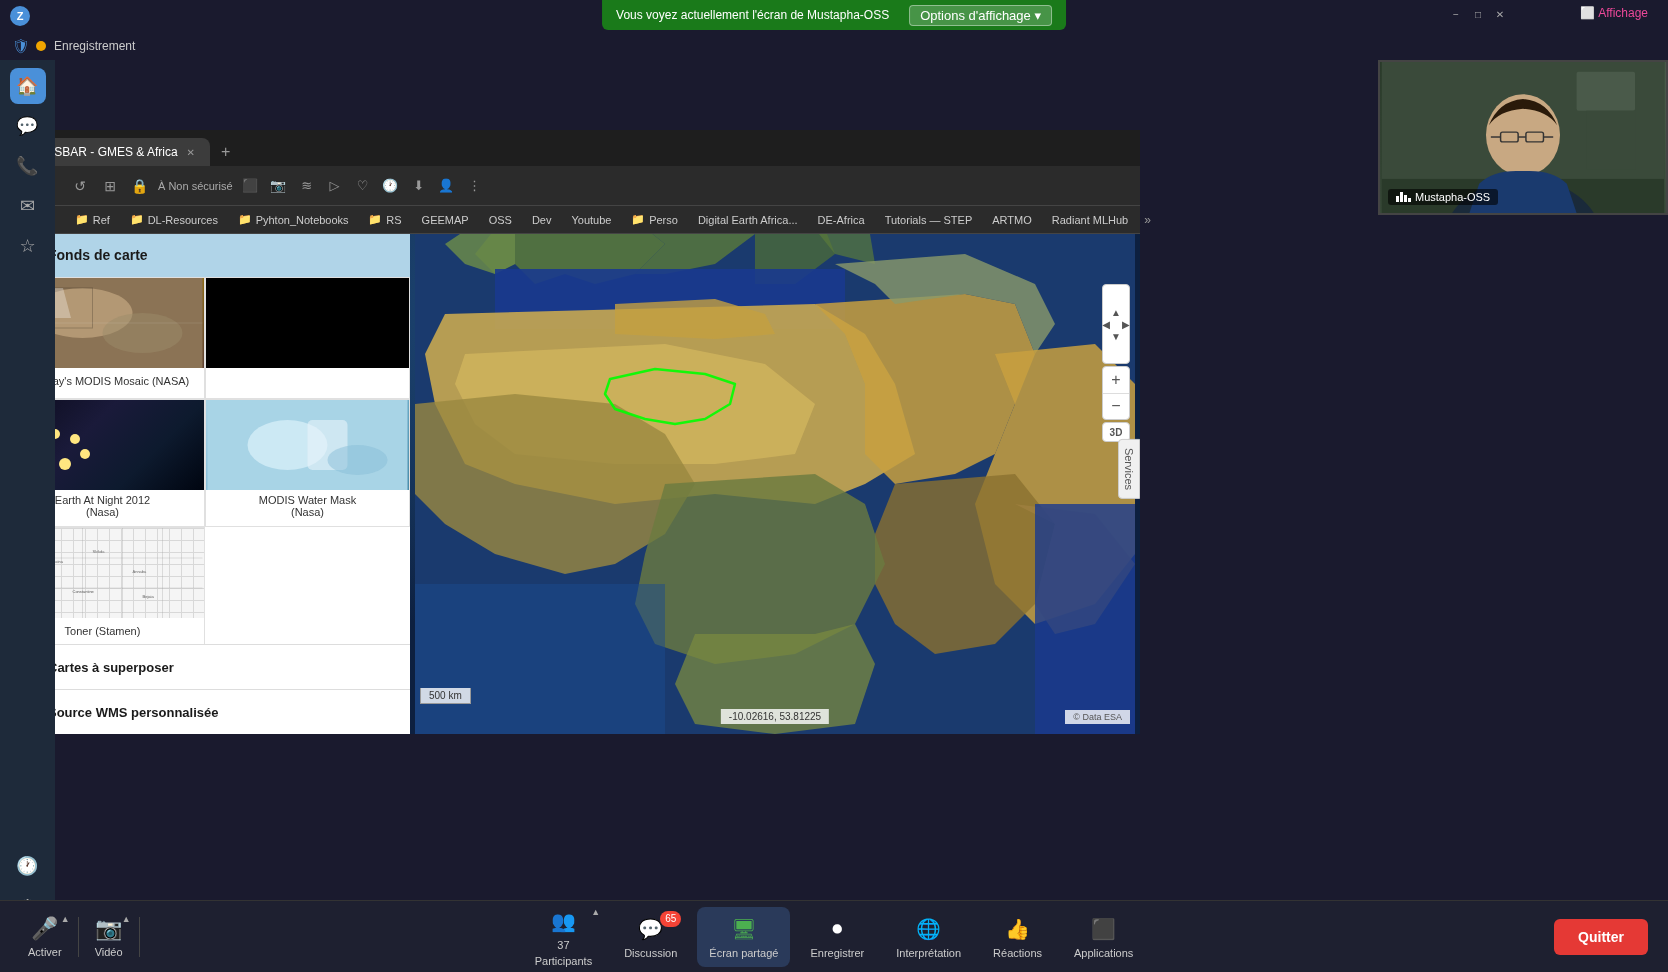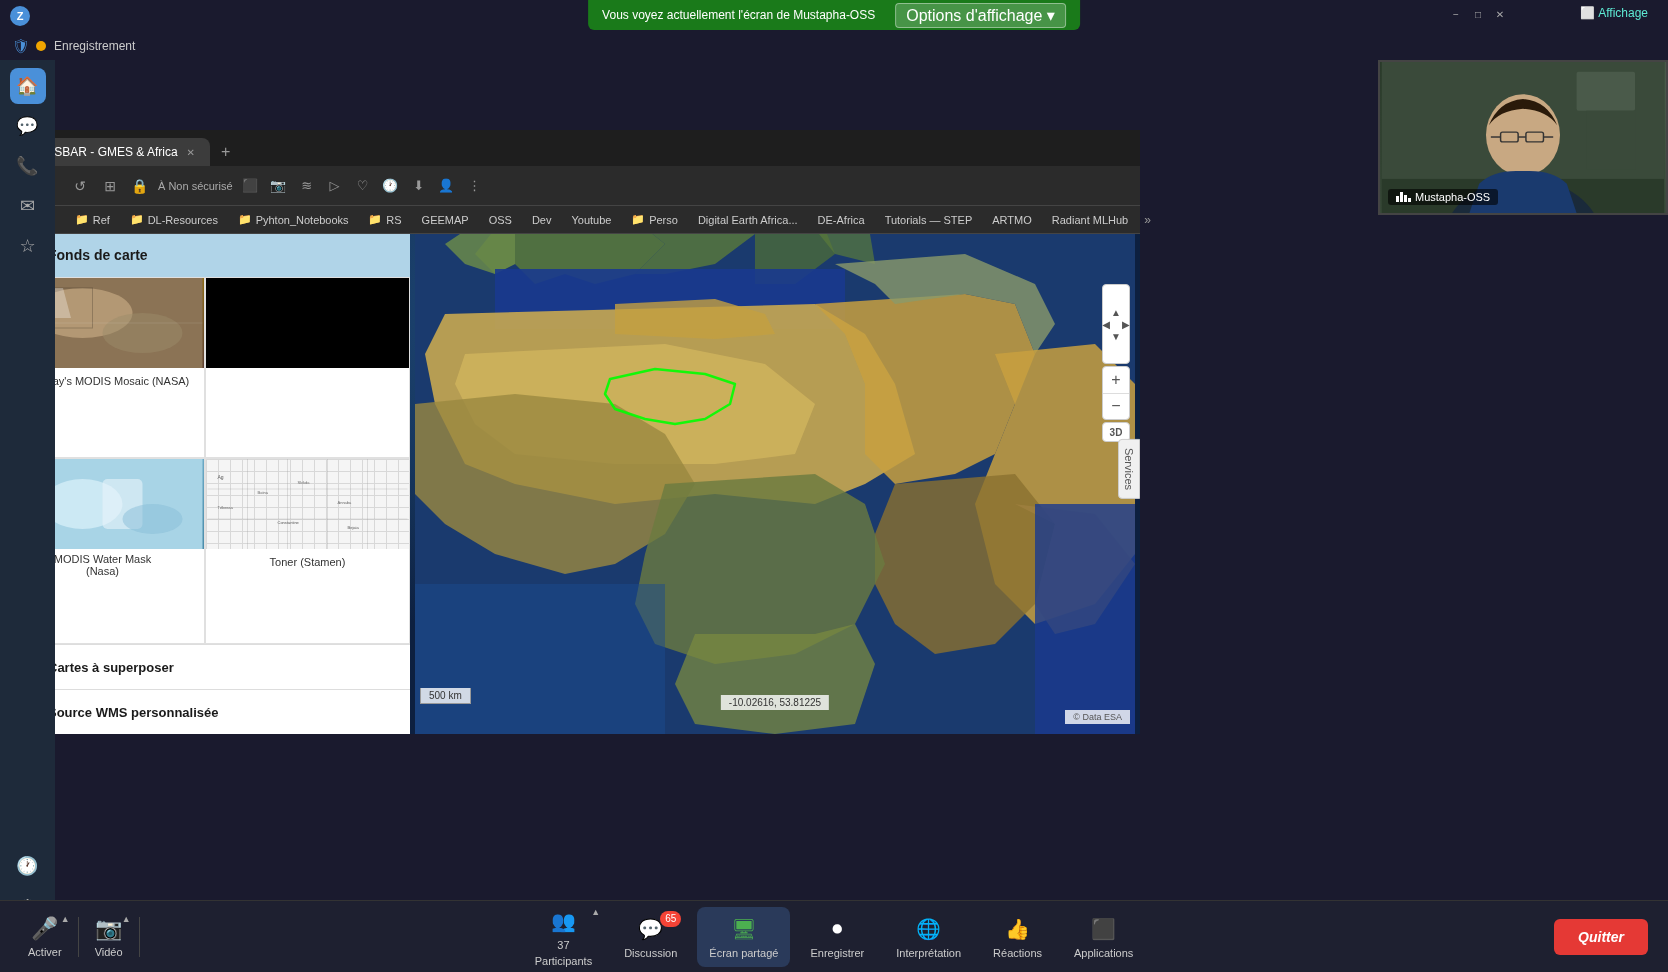--- a/index.html
+++ b/index.html
@@ -64,30 +64,30 @@
     .zoom-notif-text {
       color: white;
       font-size: 12px;
       font-weight: 500;
     }
     .zoom-options-btn {
       background: rgba(255,255,255,0.2);
       border: 1px solid rgba(255,255,255,0.4);
       border-radius: 4px;
       color: white;
-      font-size: 16px;
+      font-size: 13px;
       padding: 2px 10px;
       cursor: pointer;
     }
 
     
     .affichage-btn {
       position: absolute;
       top: 6px; right: 20px;
-      color: #5eead4;
+      color: #ec4899;
       font-size: 12px;
       cursor: pointer;
       z-index: 200;
       display: flex; align-items: center; gap: 4px;
     }
 
     
     .recording-bar {
       position: absolute;
       top: 32px; left: 0;
@@ -496,21 +496,21 @@
       border: 1px solid #999;
       border-top: none;
       padding: 2px 8px;
       font-size: 10px;
       color: #333;
     }
 
     
     .coordinates {
       position: absolute;
-      bottom: 24px; left: 50%;
+      bottom: 10px; left: 50%;
       transform: translateX(-50%);
       background: rgba(255,255,255,0.8);
       padding: 2px 8px;
       font-size: 10px;
       color: #333;
     }
 
     
     .data-credits {
       position: absolute;
@@ -675,21 +675,20 @@
       position: absolute;
       right: 20px;
       background: #e53935;
       color: white;
       border: none;
       border-radius: 6px;
       padding: 10px 24px;
       font-size: 14px;
       font-weight: 600;
       cursor: pointer;
-      font-style: italic;
     }
 
     
     .taskbar-left {
       position: absolute;
       left: 20px;
       display: flex;
       align-items: center;
       gap: 4px;
     }
@@ -874,20 +873,26 @@
 Mosaic (NASA)</div>
       </div>
 
       <div class="map-card">
         <div class="map-thumb">
           <div class="thumb-viirs-live map-thumb-content"></div>
         </div>
       </div>
 
 
+      <div class="map-card">
+        <div class="map-thumb">
+          <div class="thumb-earth-night map-thumb-content"></div>
+        </div>
+        <div class="map-label">Earth At Night 2012<br>(Nasa)</div>
+      </div>
 
       <div class="map-card">
         <div class="map-thumb">
           <div class="thumb-water map-thumb-content">
             <svg width="100%" height="100%" viewBox="0 0 200 90">
               <rect width="200" height="90" fill="#a8d4e6"></rect>
               <ellipse cx="80" cy="45" rx="40" ry="25" fill="#d4eef8" opacity="0.8"></ellipse>
               <rect x="100" y="20" width="40" height="50" rx="5" fill="#e8f4fa" opacity="0.6"></rect>
               <ellipse cx="150" cy="60" rx="30" ry="15" fill="#87bdd8" opacity="0.5"></ellipse>
             </svg>

